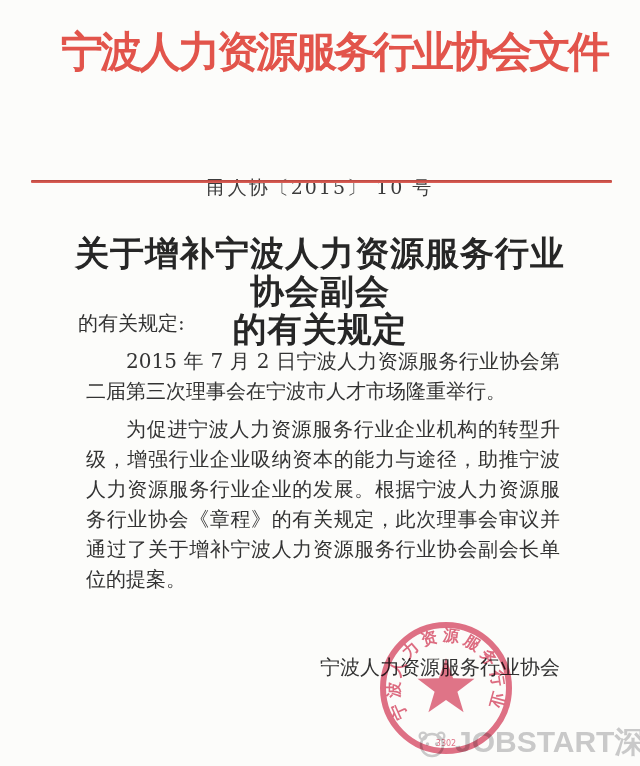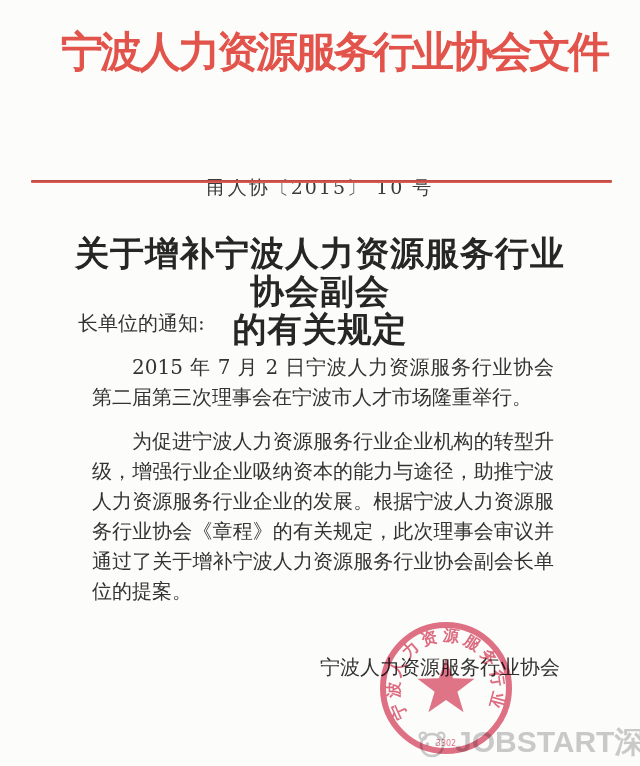--- a/index.html
+++ b/index.html
@@ -41,21 +41,21 @@
     letter-spacing:1px;
   }
   .body-text{
     position:absolute;top:308px;left:78px;
     width:490px;
     font-size:20px;line-height:30px;
     text-align:justify;
     color:#333;
   }
   .body-text .salutation{margin:0;}
-  .body-text p.para{margin:14px;text-indent:2em;}
+  .body-text p.para{margin:8px;text-indent:2em;}
   .signature-block{
     position:absolute;top:650px;right:80px;
     text-align:center;
     font-size:20px;line-height:34px;
     color:#333;
     z-index:1;
   }
   .signature-block .date{letter-spacing:2px;}
   .watermark{
     position:absolute;left:414px;top:722px;
@@ -86,21 +86,21 @@
   <div class="doc-number">甬人协〔2015〕 10 号</div>
 
   <div class="red-rule"></div>
 
   <div class="doc-title">
     <div>关于增补宁波人力资源服务行业协会副会</div>
     <div>的有关规定</div>
   </div>
 
   <div class="body-text">
-    <p class="salutation">长单位的通知:</p>
+    <p class="salutation">的有关规定:</p>
     <p class="para">2015 年 7 月 2 日宁波人力资源服务行业协会第二届第三次理事会在宁波市人才市场隆重举行。</p>
     <p class="para">为促进宁波人力资源服务行业企业机构的转型升级，增强行业企业吸纳资本的能力与途径，助推宁波人力资源服务行业企业的发展。根据宁波人力资源服务行业协会《章程》的有关规定，此次理事会审议并通过了关于增补宁波人力资源服务行业协会副会长单位的提案。</p>
   </div>
 
   <div class="signature-block">
     <div>宁波人力资源服务行业协会</div>
   </div>
 
   <div class="watermark">
     <svg width="36" height="36" viewBox="0 0 36 36">

